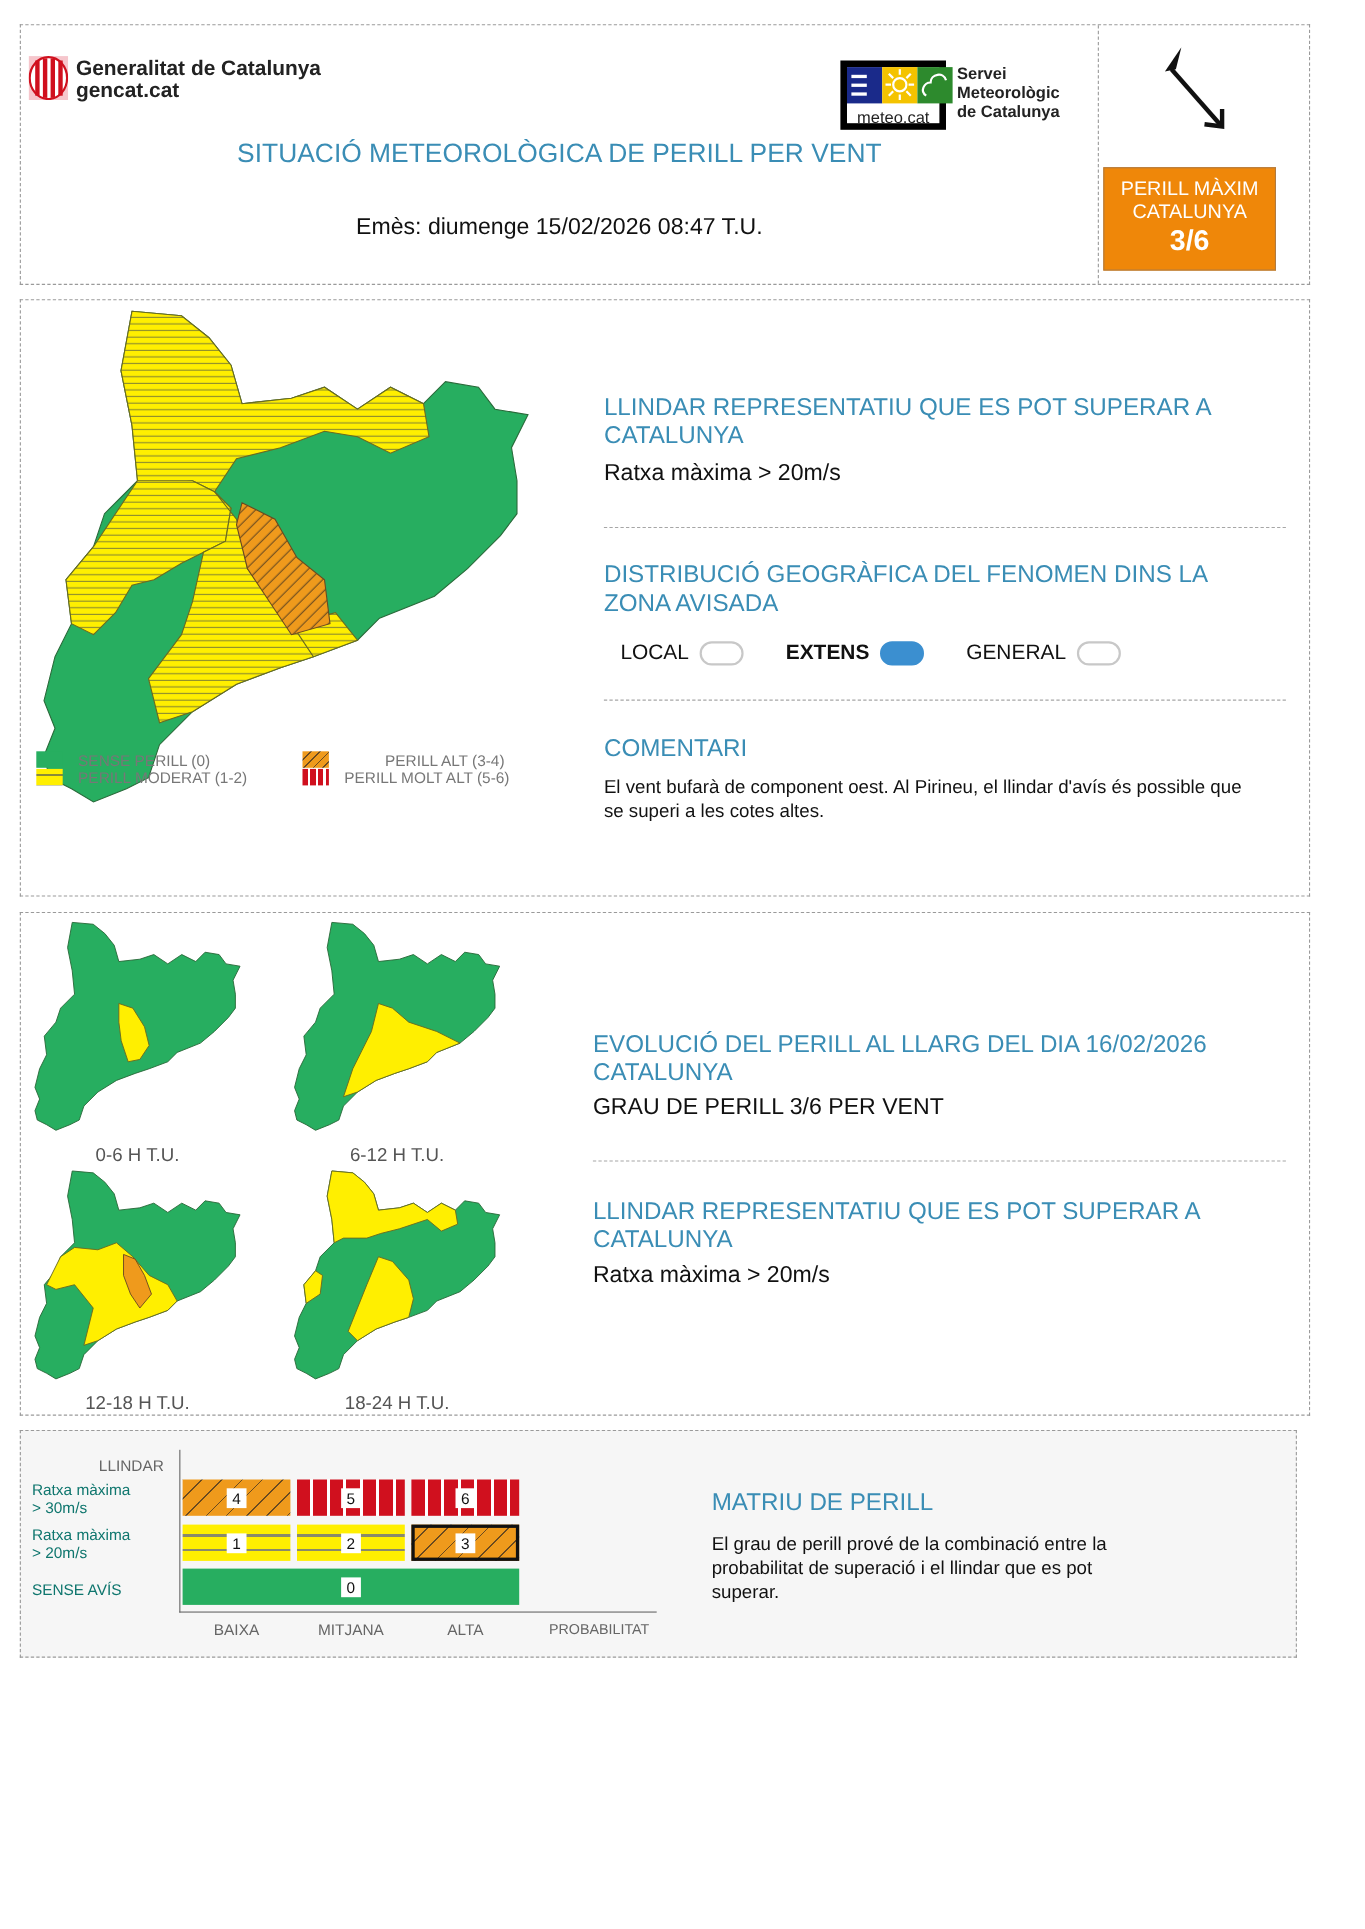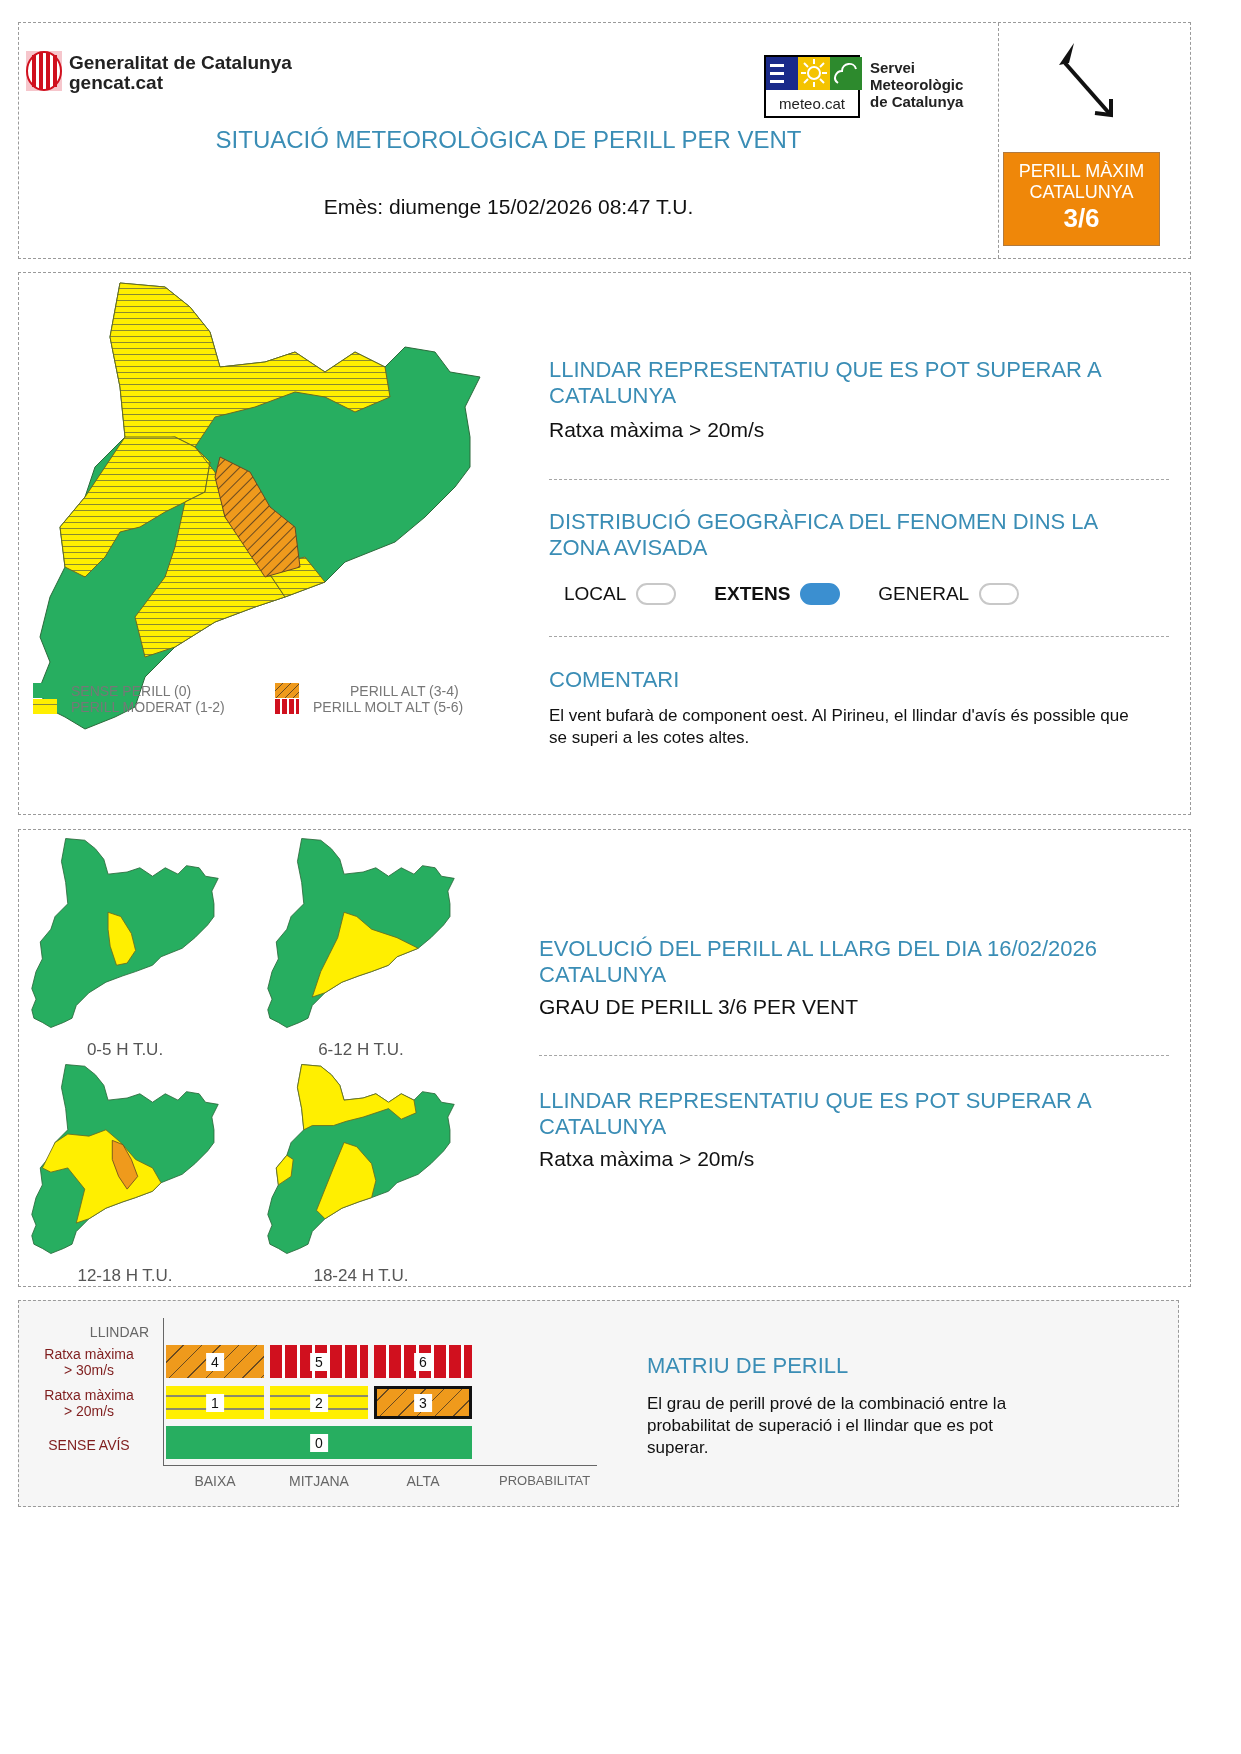--- a/index.html
+++ b/index.html
@@ -10,21 +10,21 @@
   .abs { position: absolute; }
 
   
   #hdr { left: 18px; top: 22px; width: 1173px; height: 237px; padding-left: 41px; }
   #hdr-right { position: absolute; left: 979px; top: 0; width: 1px; height: 100%; border-left: 1px dashed #9a9a9a; }
   .gencat-text { font-size: 19px; line-height: 20px; font-weight: bold; color: #222; }
   .gencat-text .sub { font-weight: bold; }
   .title { font-size: 24px; text-align: center; width: 979px; }
   .subtitle { font-size: 21px; font-weight: bold; text-align: center; width: 979px; }
   .issued { font-size: 21px; text-align: center; width: 979px; }
-  .meteo-logo { left: 745px; top: 32px; width: 96px; height: 63px; border: 2px solid #000000; background: #fff; }
+  .meteo-logo { left: 745px; top: 32px; width: 96px; height: 63px; border: 6px solid #000000; background: #fff; }
   .meteo-logo .tiles { display: flex; height: 33px; }
   .meteo-logo .t1 { width: 32px; background: #1a2a8a; }
   .meteo-logo .t2 { width: 32px; background: #f4c300; }
   .meteo-logo .t3 { width: 32px; background: #2d8a2d; }
   .meteo-logo .lbl { font-size: 15px; text-align: center; line-height: 27px; color: #222; }
   .smc-text { left: 851px; top: 36px; font-size: 15px; font-weight: bold; line-height: 17px; color: #222; }
   .badge { left: 984px; top: 129px; width: 157px; height: 94px; background: #ef8709; border: 1px solid #b07a40; color: #fff; text-align: center; }
   .badge .l1 { font-size: 18px; margin-top: 8px; line-height: 21px; }
   .badge .l2 { font-size: 18px; line-height: 21px; }
   .badge .l3 { font-size: 26px; font-weight: bold; line-height: 30px; }
@@ -43,21 +43,21 @@
   .sw-yellow { background: repeating-linear-gradient(180deg, #ffef00 0 5px, #8a8a3a 5px 6px, #ffef00 6px 10px); }
   .sw-orange { background: repeating-linear-gradient(135deg, #ef9a1c 0 5px, #6a4a20 5px 6px); }
   .sw-red { background: repeating-linear-gradient(90deg, #d0101e 0 5px, #fff 5px 7px); }
 
   
   #s3 { left: 18px; top: 829px; width: 1173px; height: 458px; }
   .mini-cap { font-size: 17px; color: #555; text-align: center; width: 200px; }
 
   
   #s4 { left: 18px; top: 1300px; width: 1161px; height: 207px; background: #f6f6f6; }
-  .mx-lbl { font-size: 14px; color: #7f1d1d; text-align: center; line-height: 16px; }
+  .mx-lbl { font-size: 14px; color: #0f766e; text-align: left; line-height: 16px; }
   .cell { position: absolute; height: 33px; }
   .cell-num { position: absolute; left: 50%; top: 50%; transform: translate(-50%,-50%); background: #fff; font-size: 14px; padding: 0 5px; line-height: 18px; color: #111; }
   .c-orange { background: repeating-linear-gradient(135deg, #ef9a1c 0 12px, #6a4a20 12px 13px); }
   .c-red { background: repeating-linear-gradient(90deg, #d0101e 0 12px, #fff 12px 15px); }
   .c-yellow { background: linear-gradient(180deg, #ffef00 0 9px, #8a8a6a 9px 11px, #ffef00 11px 22px, #8a8a6a 22px 24px, #ffef00 24px 33px); }
   .c-green { background: #27ae60; }
   .c-sel { outline: 3px solid #111; outline-offset: -3px; }
   .ax-lbl { font-size: 14px; color: #666; }
 </style>
 </head>
@@ -195,21 +195,21 @@
 </div>
 
 <div class="box" id="s3">
 
   <div class="abs" style="left:6px; top:6px; width:200px; height:200px;">
     <svg width="200" height="200" viewBox="0 0 470 472">
       <path d="M95 6 L140 10 L165 30 L185 55 L195 90 L240 85 L270 75 L300 95 L330 75 L360 90 L380 70 L410 75 L425 95 L455 100 L440 130 L445 160 L445 190 L430 210 L400 240 L370 265 L320 285 L300 305 L260 320 L230 330 L190 345 L150 370 L120 400 L110 430 L90 440 L60 452 L40 440 L20 430 L15 410 L25 385 L15 360 L25 320 L40 290 L35 250 L60 220 L70 190 L100 160 L95 110 L85 60 Z" fill="#27ae60" stroke="#2a6a3a" stroke-width="2"></path>
       <path d="M195 180 L225 190 L250 230 L260 270 L240 300 L215 305 L200 260 L195 220 Z" fill="#ffef00" stroke="#6a6a20" stroke-width="2"></path>
     </svg>
   </div>
-  <div class="abs mini-cap" style="left:6px; top:210px;">0-5 H T.U.</div>
+  <div class="abs mini-cap" style="left:6px; top:210px;">0-6 H T.U.</div>
 
   <div class="abs" style="left:242px; top:6px; width:200px; height:200px;">
     <svg width="200" height="200" viewBox="0 0 470 472">
       <path d="M95 6 L140 10 L165 30 L185 55 L195 90 L240 85 L270 75 L300 95 L330 75 L360 90 L380 70 L410 75 L425 95 L455 100 L440 130 L445 160 L445 190 L430 210 L400 240 L370 265 L320 285 L300 305 L260 320 L230 330 L190 345 L150 370 L120 400 L110 430 L90 440 L60 452 L40 440 L20 430 L15 410 L25 385 L15 360 L25 320 L40 290 L35 250 L60 220 L70 190 L100 160 L95 110 L85 60 Z" fill="#27ae60" stroke="#2a6a3a" stroke-width="2"></path>
       <path d="M195 180 L225 190 L260 220 L320 240 L370 265 L320 285 L300 305 L260 320 L230 330 L190 345 L150 370 L120 380 L140 320 L160 280 L180 240 Z" fill="#ffef00" stroke="#6a6a20" stroke-width="2"></path>
     </svg>
   </div>
   <div class="abs mini-cap" style="left:242px; top:210px;">6-12 H T.U.</div>
 
   <div class="abs" style="left:6px; top:232px; width:200px; height:200px;">

